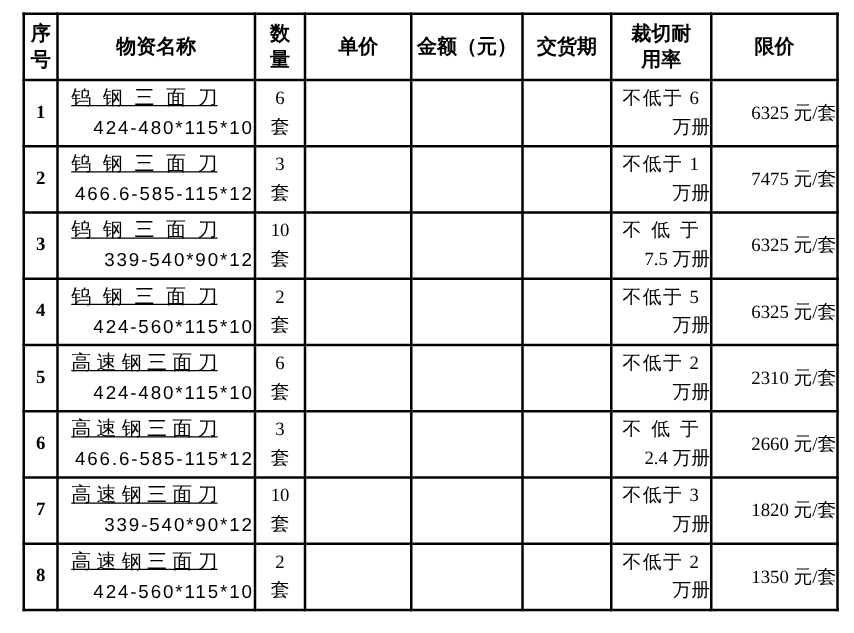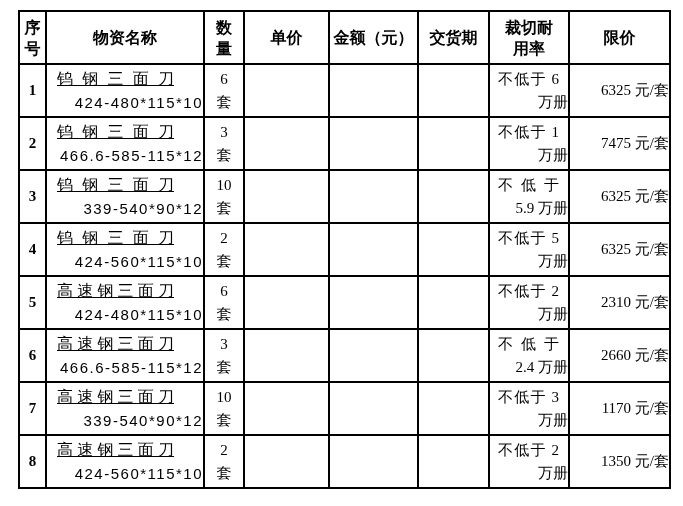--- a/index.html
+++ b/index.html
@@ -122,21 +122,21 @@
       </td>
       <td>
         <div class="qty-line">10</div>
         <div class="qty-line">套</div>
       </td>
       <td class="c-empty"></td>
       <td class="c-empty"></td>
       <td class="c-empty"></td>
       <td>
         <div class="dur-l1">不 低 于</div>
-        <div class="dur-l2">5.9 万册</div>
+        <div class="dur-l2">7.5 万册</div>
       </td>
       <td class="c-limit">6325 元/套</td>
     </tr>
 
     <tr>
       <td class="c-num">4</td>
       <td>
         <div class="name-line">钨钢三面刀</div>
         <div class="spec-line">424-560*115*10</div>
       </td>
@@ -204,21 +204,21 @@
         <div class="qty-line">10</div>
         <div class="qty-line">套</div>
       </td>
       <td class="c-empty"></td>
       <td class="c-empty"></td>
       <td class="c-empty"></td>
       <td>
         <div class="dur-l1">不低于 3</div>
         <div class="dur-l2">万册</div>
       </td>
-      <td class="c-limit">1170 元/套</td>
+      <td class="c-limit">1820 元/套</td>
     </tr>
 
     <tr>
       <td class="c-num">8</td>
       <td>
         <div class="name-line">高速钢三面刀</div>
         <div class="spec-line">424-560*115*10</div>
       </td>
       <td>
         <div class="qty-line">2</div>

